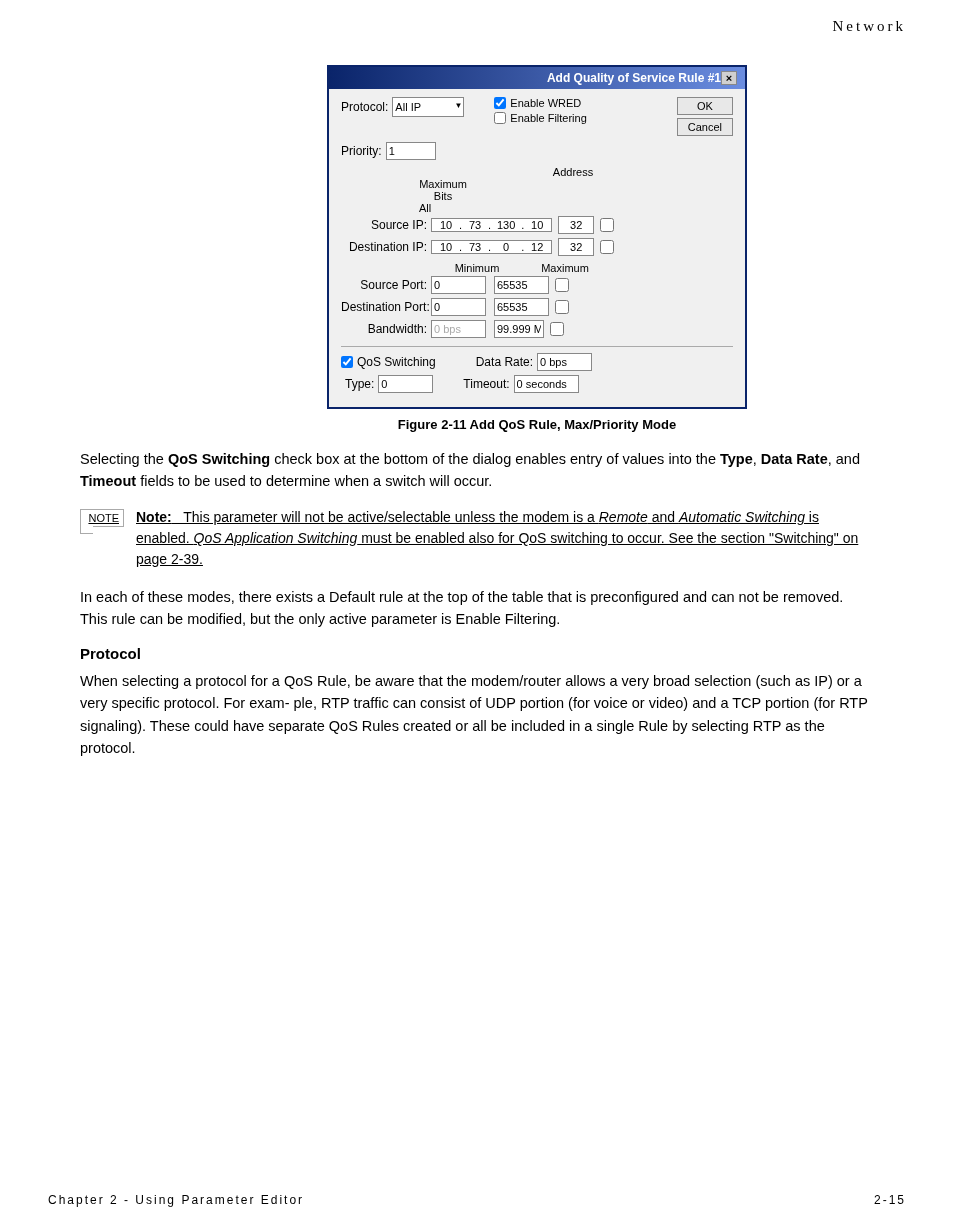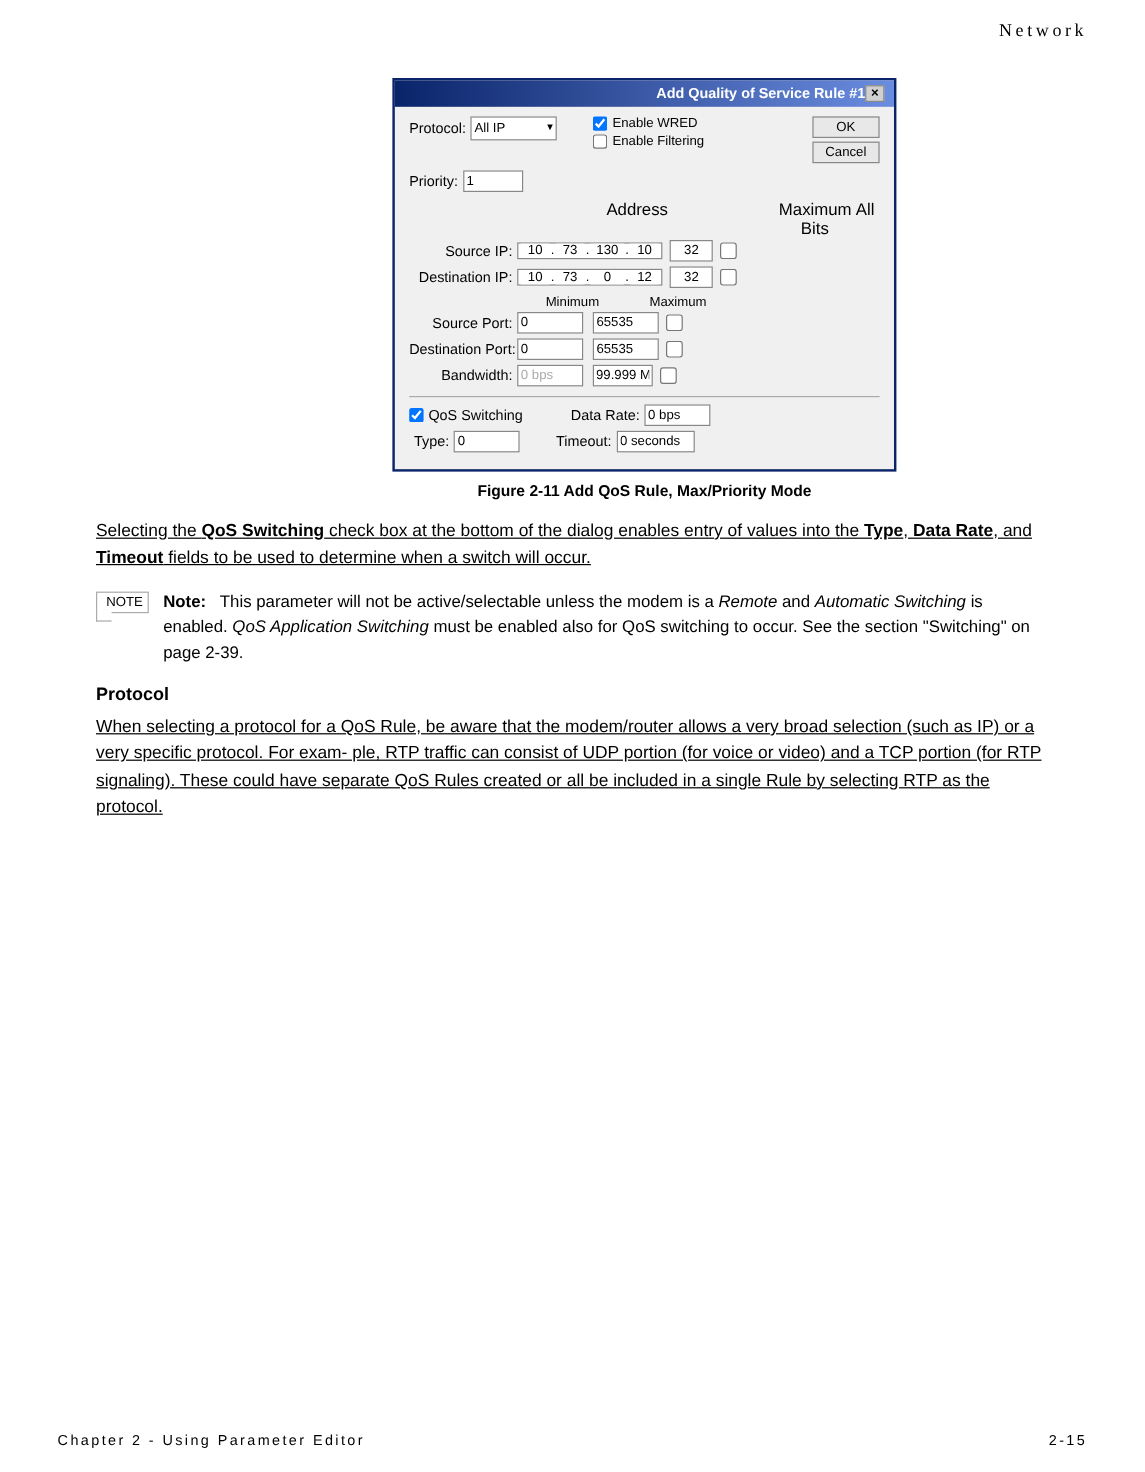--- a/index.html
+++ b/index.html
@@ -166,34 +166,34 @@
       color: #000;
     }
 
     
     .body-text {
       font-family: Arial, sans-serif;
       font-size: 14.5px;
       line-height: 1.55;
       margin-bottom: 14px;
       color: #000;
-      text-decoration: underline;
     }
 
     .body-text b {
       font-weight: bold;
     }
 
     
     .note-box {
       display: flex;
       flex-direction: row;
       gap: 12px;
       margin: 10px 0 16px 0;
       align-items: flex-start;
+      text-decoration: underline;
     }
 
     .note-icon {
       border: 1px solid #aaa;
       padding: 2px 4px;
       font-size: 11px;
       font-family: Arial, sans-serif;
       white-space: nowrap;
       height: fit-content;
       margin-top: 2px;
@@ -319,21 +319,21 @@
             <button class="dialog-btn">OK</button>
             <button class="dialog-btn">Cancel</button>
           </div>
         </div>
 
         <div class="dialog-row" style="margin-bottom:6px;">
           <span class="dialog-label">Priority:</span>
           <input type="text" class="dialog-input" style="width: 50px; margin-left: 4px;" value="1">
         </div>
 
-        <div style="display:flex; margin-left:72px; font-size:14px; margin-bottom:2px;">
+        <div style="display:flex; margin-left:72px; font-size:11px; margin-bottom:2px;flex-direction:column;">
           <div style="flex:1; text-align:center;">Address</div>
           <div style="width:60px; text-align:center;">Maximum Bits</div>
           <div style="width:24px; text-align:center;">All</div>
         </div>
 
         <div class="dialog-row" style="margin-bottom:4px;">
           <span class="dialog-label" style="width:90px; text-align:right; padding-right:4px;">Source IP:</span>
           <div style="display:flex; align-items:center; border:1px solid #888; background:#fff; padding:0 2px;">
             <input type="text" style="width: 24px; border: none; outline: none; font-size: 11px; text-align: center;" value="10">
             <span class="ip-dot">.</span>
@@ -422,20 +422,25 @@
     <div class="note-icon">NOTE</div>
     <div class="note-text">
       <span class="note-label">Note:</span>
       &nbsp; This parameter will not be active/selectable unless the modem is a
       <i>Remote</i> and <i>Automatic Switching</i> is enabled. <i>QoS Application Switching</i>
       must be enabled also for QoS switching to occur. See the section
       "Switching" on page 2-39.
     </div>
   </div>
 
+  <p class="body-text">
+    In each of these modes, there exists a Default rule at the top of the table that is
+    preconfigured and can not be removed. This rule can be modified, but the only
+    active parameter is Enable Filtering.
+  </p>
 
   <div class="section-heading">Protocol</div>
 
 
   <p class="body-text">
     When selecting a protocol for a QoS Rule, be aware that the modem/router
     allows a very broad selection (such as IP) or a very specific protocol. For exam-
     ple, RTP traffic can consist of UDP portion (for voice or video) and a TCP
     portion (for RTP signaling). These could have separate QoS Rules created or all
     be included in a single Rule by selecting RTP as the protocol.

